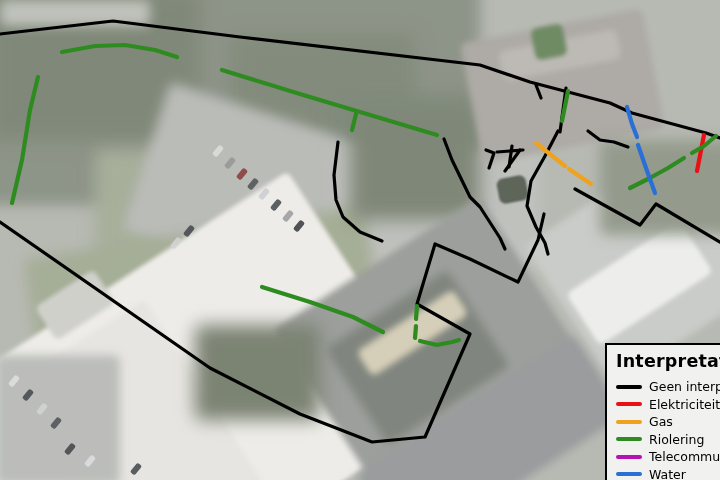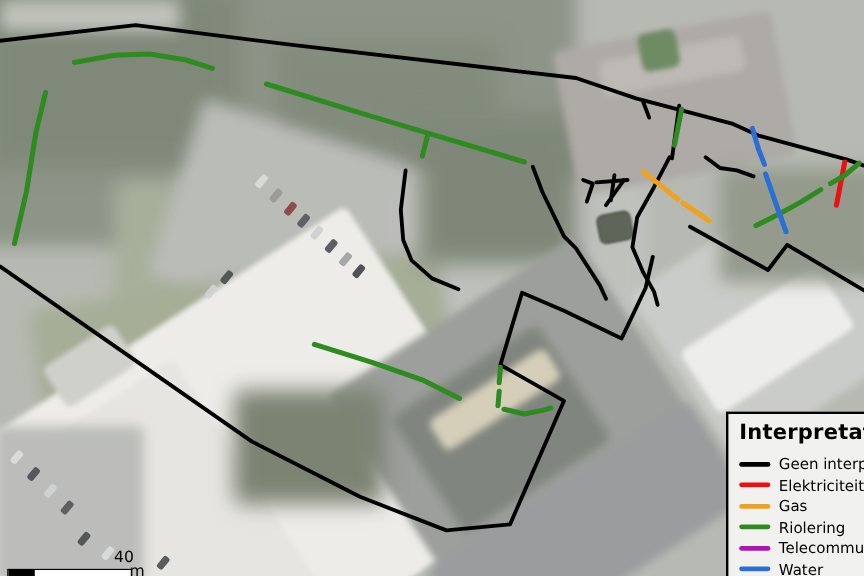--- a/index.html
+++ b/index.html
@@ -118,27 +118,20 @@
       <polyline points="630,188 648,179 668,168 684,158" fill="none" stroke="#2e8b20" stroke-width="4.2" stroke-linecap="round" stroke-linejoin="round"></polyline>
       <polyline points="692,153 704,146 716,136" fill="none" stroke="#2e8b20" stroke-width="4.2" stroke-linecap="round" stroke-linejoin="round"></polyline>
       <polyline points="262,287 310,302 353,317 383,332" fill="none" stroke="#2e8b20" stroke-width="4.2" stroke-linecap="round" stroke-linejoin="round"></polyline>
       <polyline points="417,306 416,319" fill="none" stroke="#2e8b20" stroke-width="4.2" stroke-linecap="round" stroke-linejoin="round"></polyline>
       <polyline points="416,326 415,338" fill="none" stroke="#2e8b20" stroke-width="4.2" stroke-linecap="round" stroke-linejoin="round"></polyline>
       <polyline points="420,341 437,345 452,342 459,340" fill="none" stroke="#2e8b20" stroke-width="4.2" stroke-linecap="round" stroke-linejoin="round"></polyline>
       <polyline points="627,107 632,124 637,137" fill="none" stroke="#2a6fd6" stroke-width="4.2" stroke-linecap="round" stroke-linejoin="round"></polyline>
       <polyline points="638,145 646,168 655,193" fill="none" stroke="#2a6fd6" stroke-width="4.2" stroke-linecap="round" stroke-linejoin="round"></polyline>
     </svg>
 
-  <div class="scalebar">
-    <div class="num">40</div>
-    <div class="unit">m</div>
-    <div class="bar">
-      <div class="fill"></div>
-    </div>
-  </div>
 
   <div class="legend">
     <h1>Interpretatie</h1>
     <div id="legend-items">
   <div class="item">
     <span class="swatch" style="background: rgb(0, 0, 0);"></span>
     <span class="lab">Geen interpretatie</span>
   </div>
 
   <div class="item">

